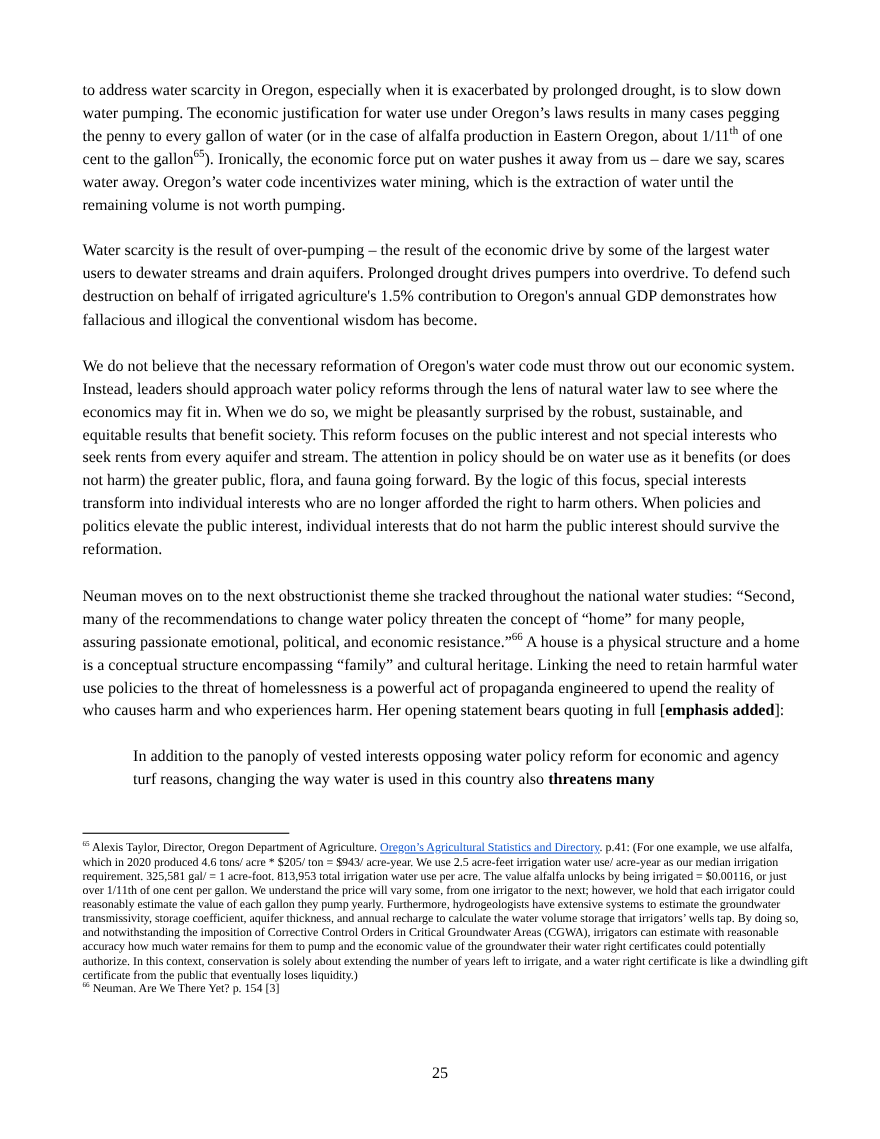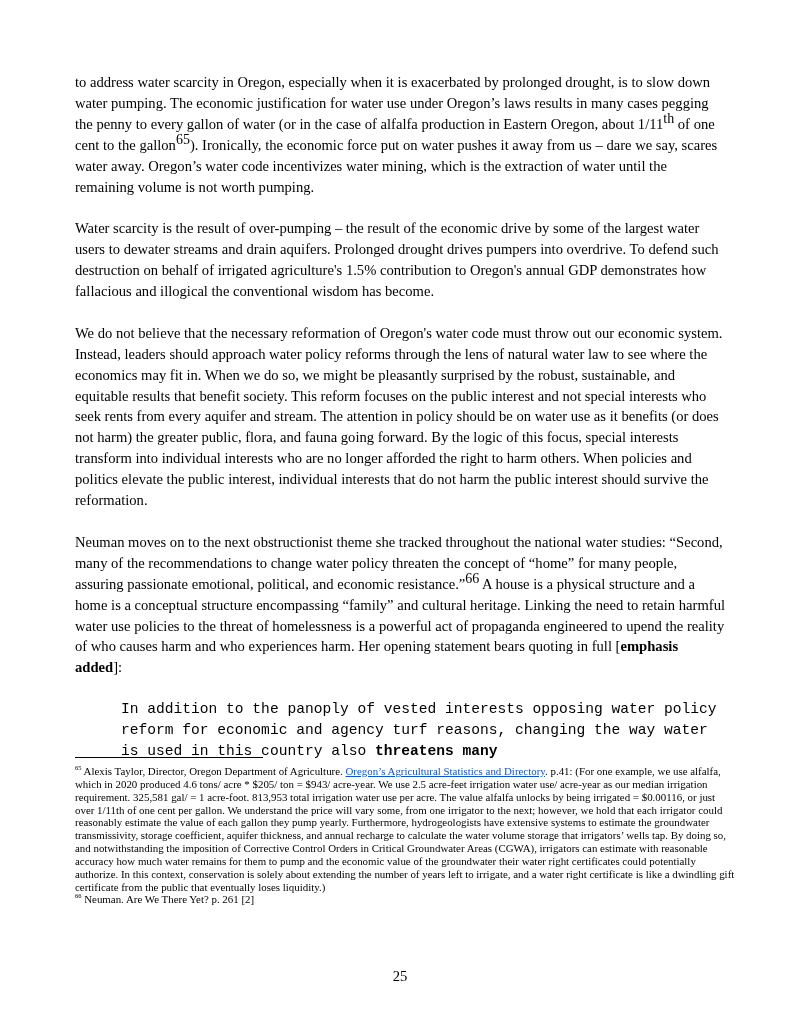--- a/index.html
+++ b/index.html
@@ -23,24 +23,23 @@
     }
     .para {
       font-size: 14.6px;
       line-height: 20.9px;
       margin: 0 0 20.9px 0;
       text-align: left;
     }
     .blockquote {
       margin-left: 46px;
       margin-bottom: 0;
-      font-family: Liberation Mono, monospace;
     }
     sup {
-      font-size: 14px;
+      font-size: 10px;
       line-height: 0;
       vertical-align: super;
     }
     .fn-rule {
       position: absolute;
       left: 75px;
       top: 757px;
       width: 188px;
       height: 0;
       border-top: 1px solid #000;
@@ -83,16 +82,16 @@
 
   <p class="para"><span>Neuman moves on to the next obstructionist theme she tracked throughout the national water studies: “Second, many of the recommendations to change water policy threaten the concept of “home” for many people, assuring passionate emotional, political, and economic resistance.”</span><sup>66</sup><span> A house is a physical structure and a home is a conceptual structure encompassing “family” and cultural heritage. Linking the need to retain harmful water use policies to the threat of homelessness is a powerful act of propaganda engineered to upend the reality of who causes harm and who experiences harm. Her opening statement bears quoting in full [</span><b>emphasis added</b><span>]:</span></p>
 
   <p class="para blockquote"><span>In addition to the panoply of vested interests opposing water policy reform for economic and agency turf reasons, changing the way water is used in this country also </span><b>threatens many</b></p>
 </div>
 
 <div class="fn-rule"></div>
 
 <div class="footnotes">
   <p class="fn"><sup>65</sup><span> Alexis Taylor, Director, Oregon Department of Agriculture. </span><a class="link" href="#">Oregon’s Agricultural Statistics and Directory</a><span>. p.41: (For one example, we use alfalfa, which in 2020 produced 4.6 tons/ acre * $205/ ton = $943/ acre-year. We use 2.5 acre-feet irrigation water use/ acre-year as our median irrigation requirement. 325,581 gal/ = 1 acre-foot. 813,953 total irrigation water use per acre. The value alfalfa unlocks by being irrigated = $0.00116, or just over 1/11th of one cent per gallon. We understand the price will vary some, from one irrigator to the next; however, we hold that each irrigator could reasonably estimate the value of each gallon they pump yearly. Furthermore, hydrogeologists have extensive systems to estimate the groundwater transmissivity, storage coefficient, aquifer thickness, and annual recharge to calculate the water volume storage that irrigators’ wells tap. By doing so, and notwithstanding the imposition of Corrective Control Orders in Critical Groundwater Areas (CGWA), irrigators can estimate with reasonable accuracy how much water remains for them to pump and the economic value of the groundwater their water right certificates could potentially authorize. In this context, conservation is solely about extending the number of years left to irrigate, and a water right certificate is like a dwindling gift certificate from the public that eventually loses liquidity.)</span></p>
-  <p class="fn"><sup>66</sup><span> Neuman. Are We There Yet? p. 261 [2]</span></p>
+  <p class="fn"><sup>66</sup><span> Neuman. Are We There Yet? p. 154 [3]</span></p>
 </div>
 
 <div class="page-number">25</div>
 
 </body></html>

